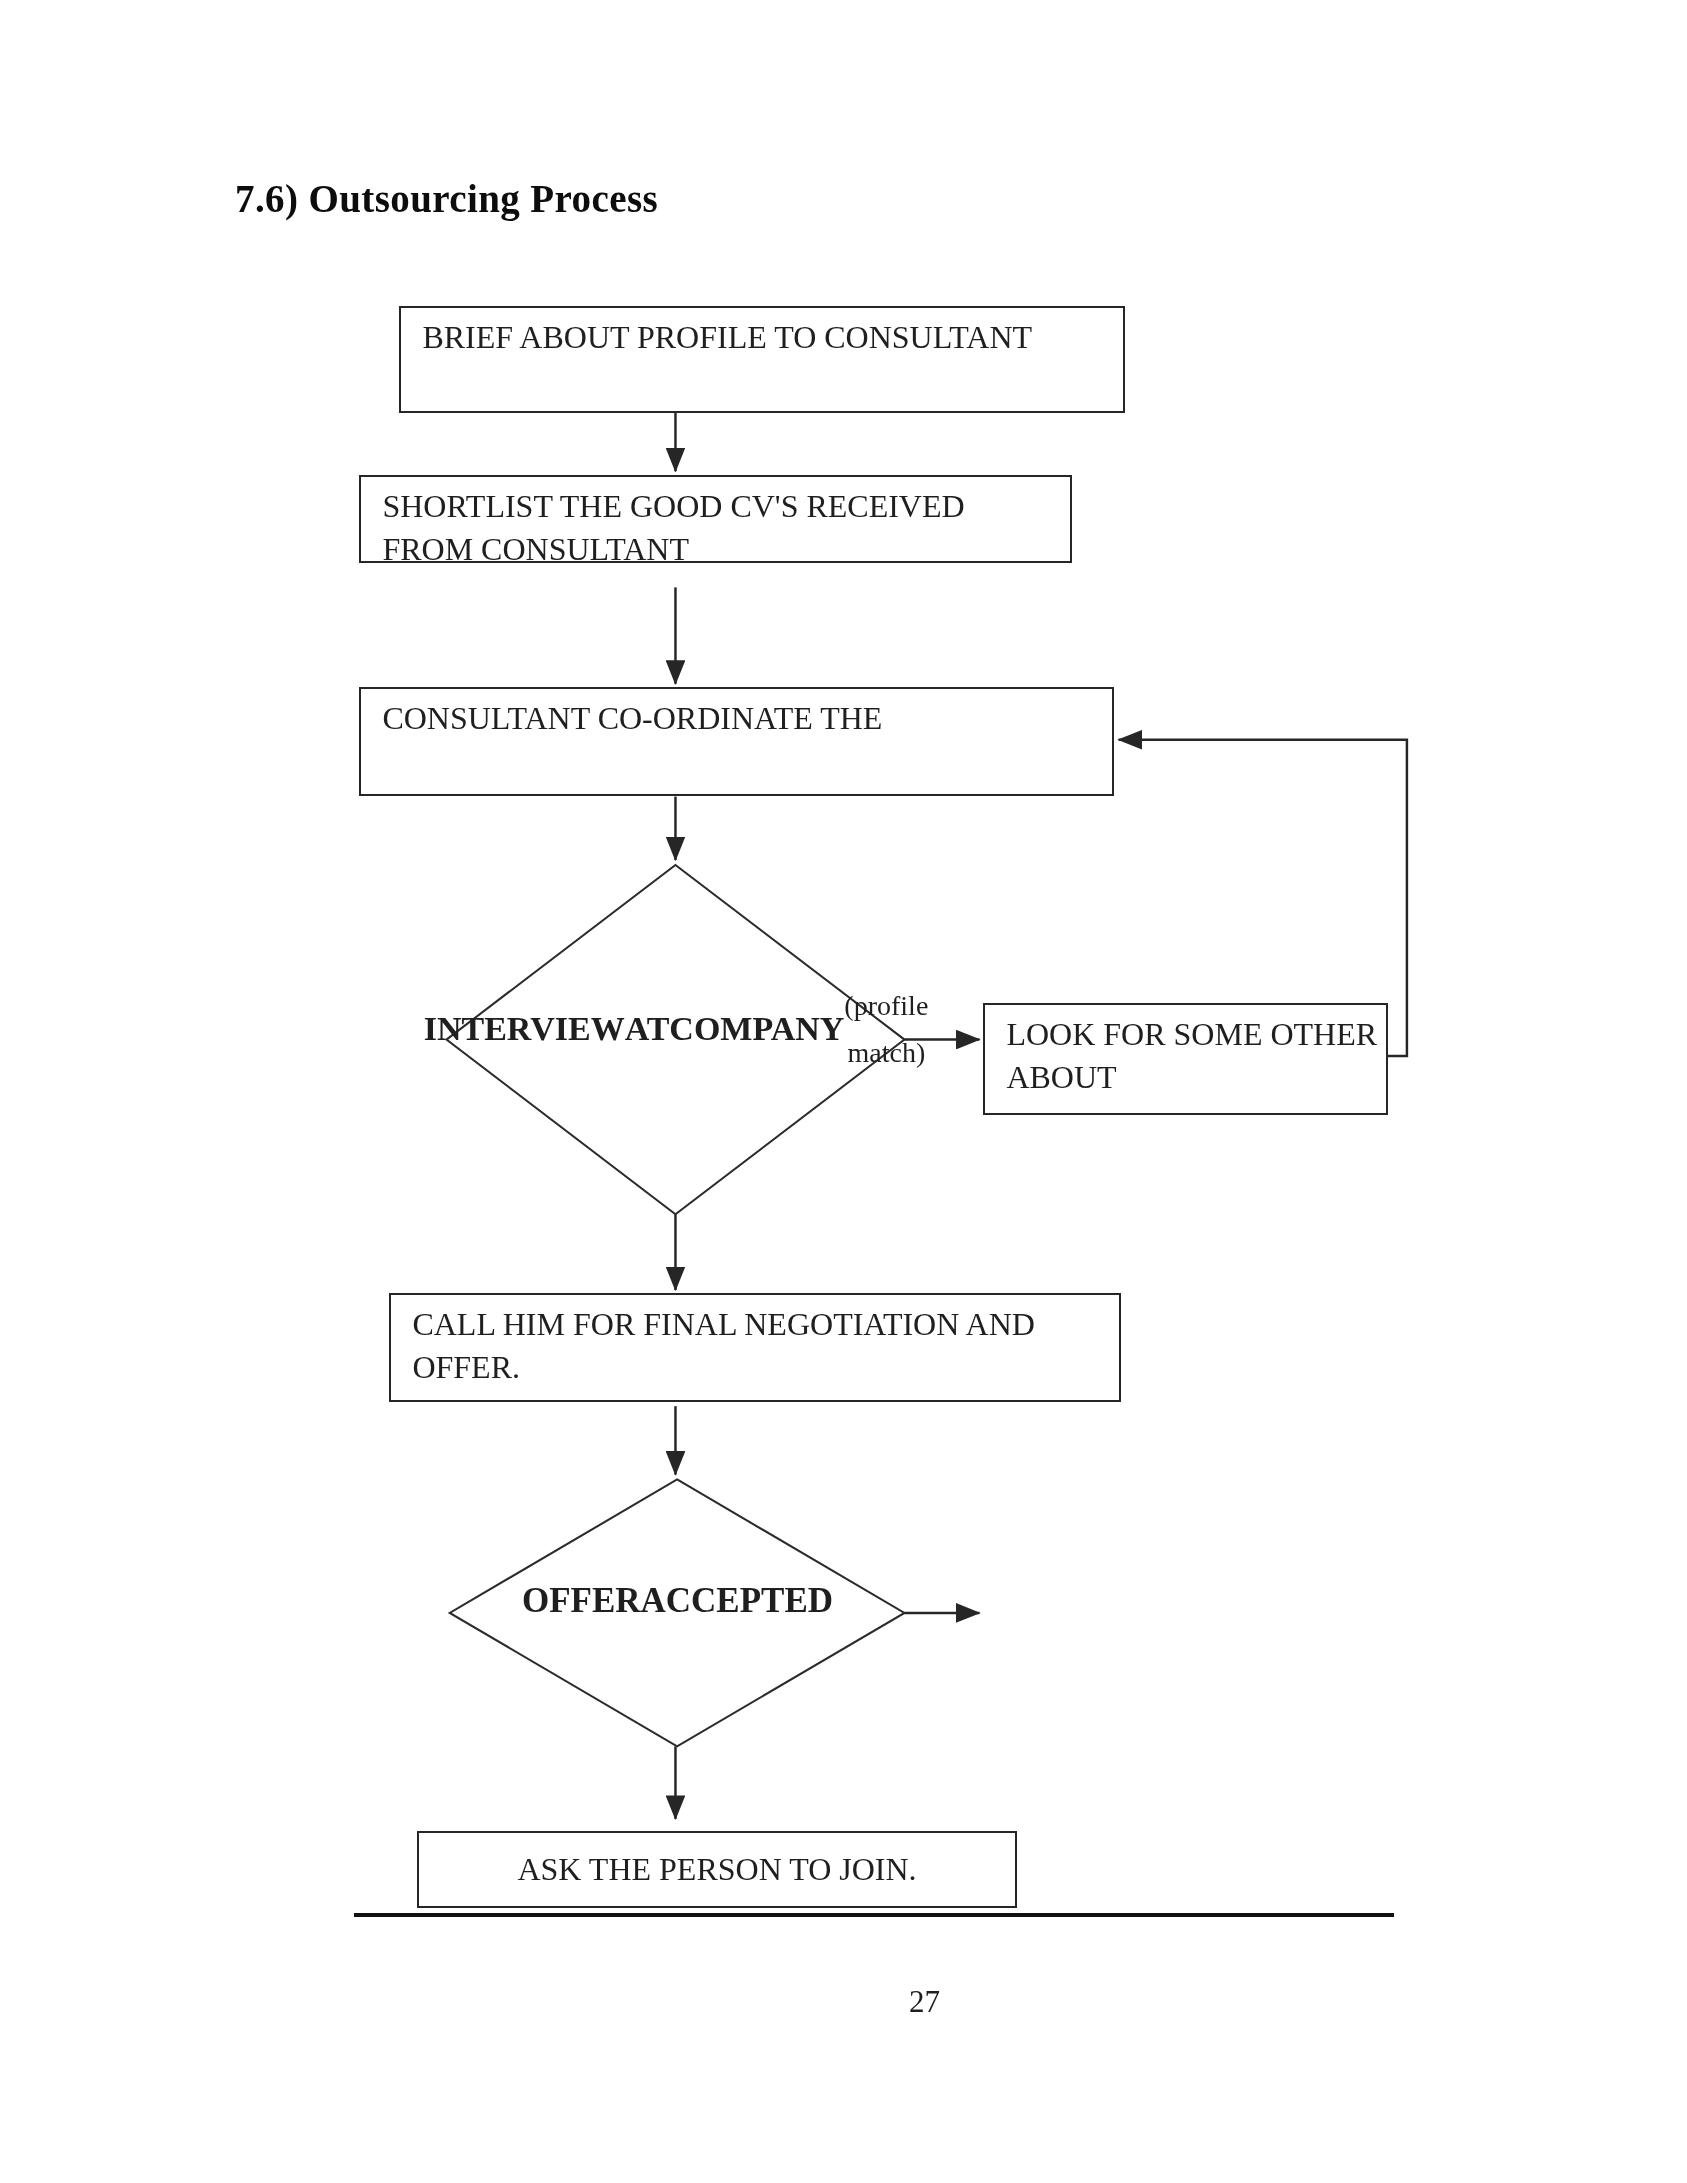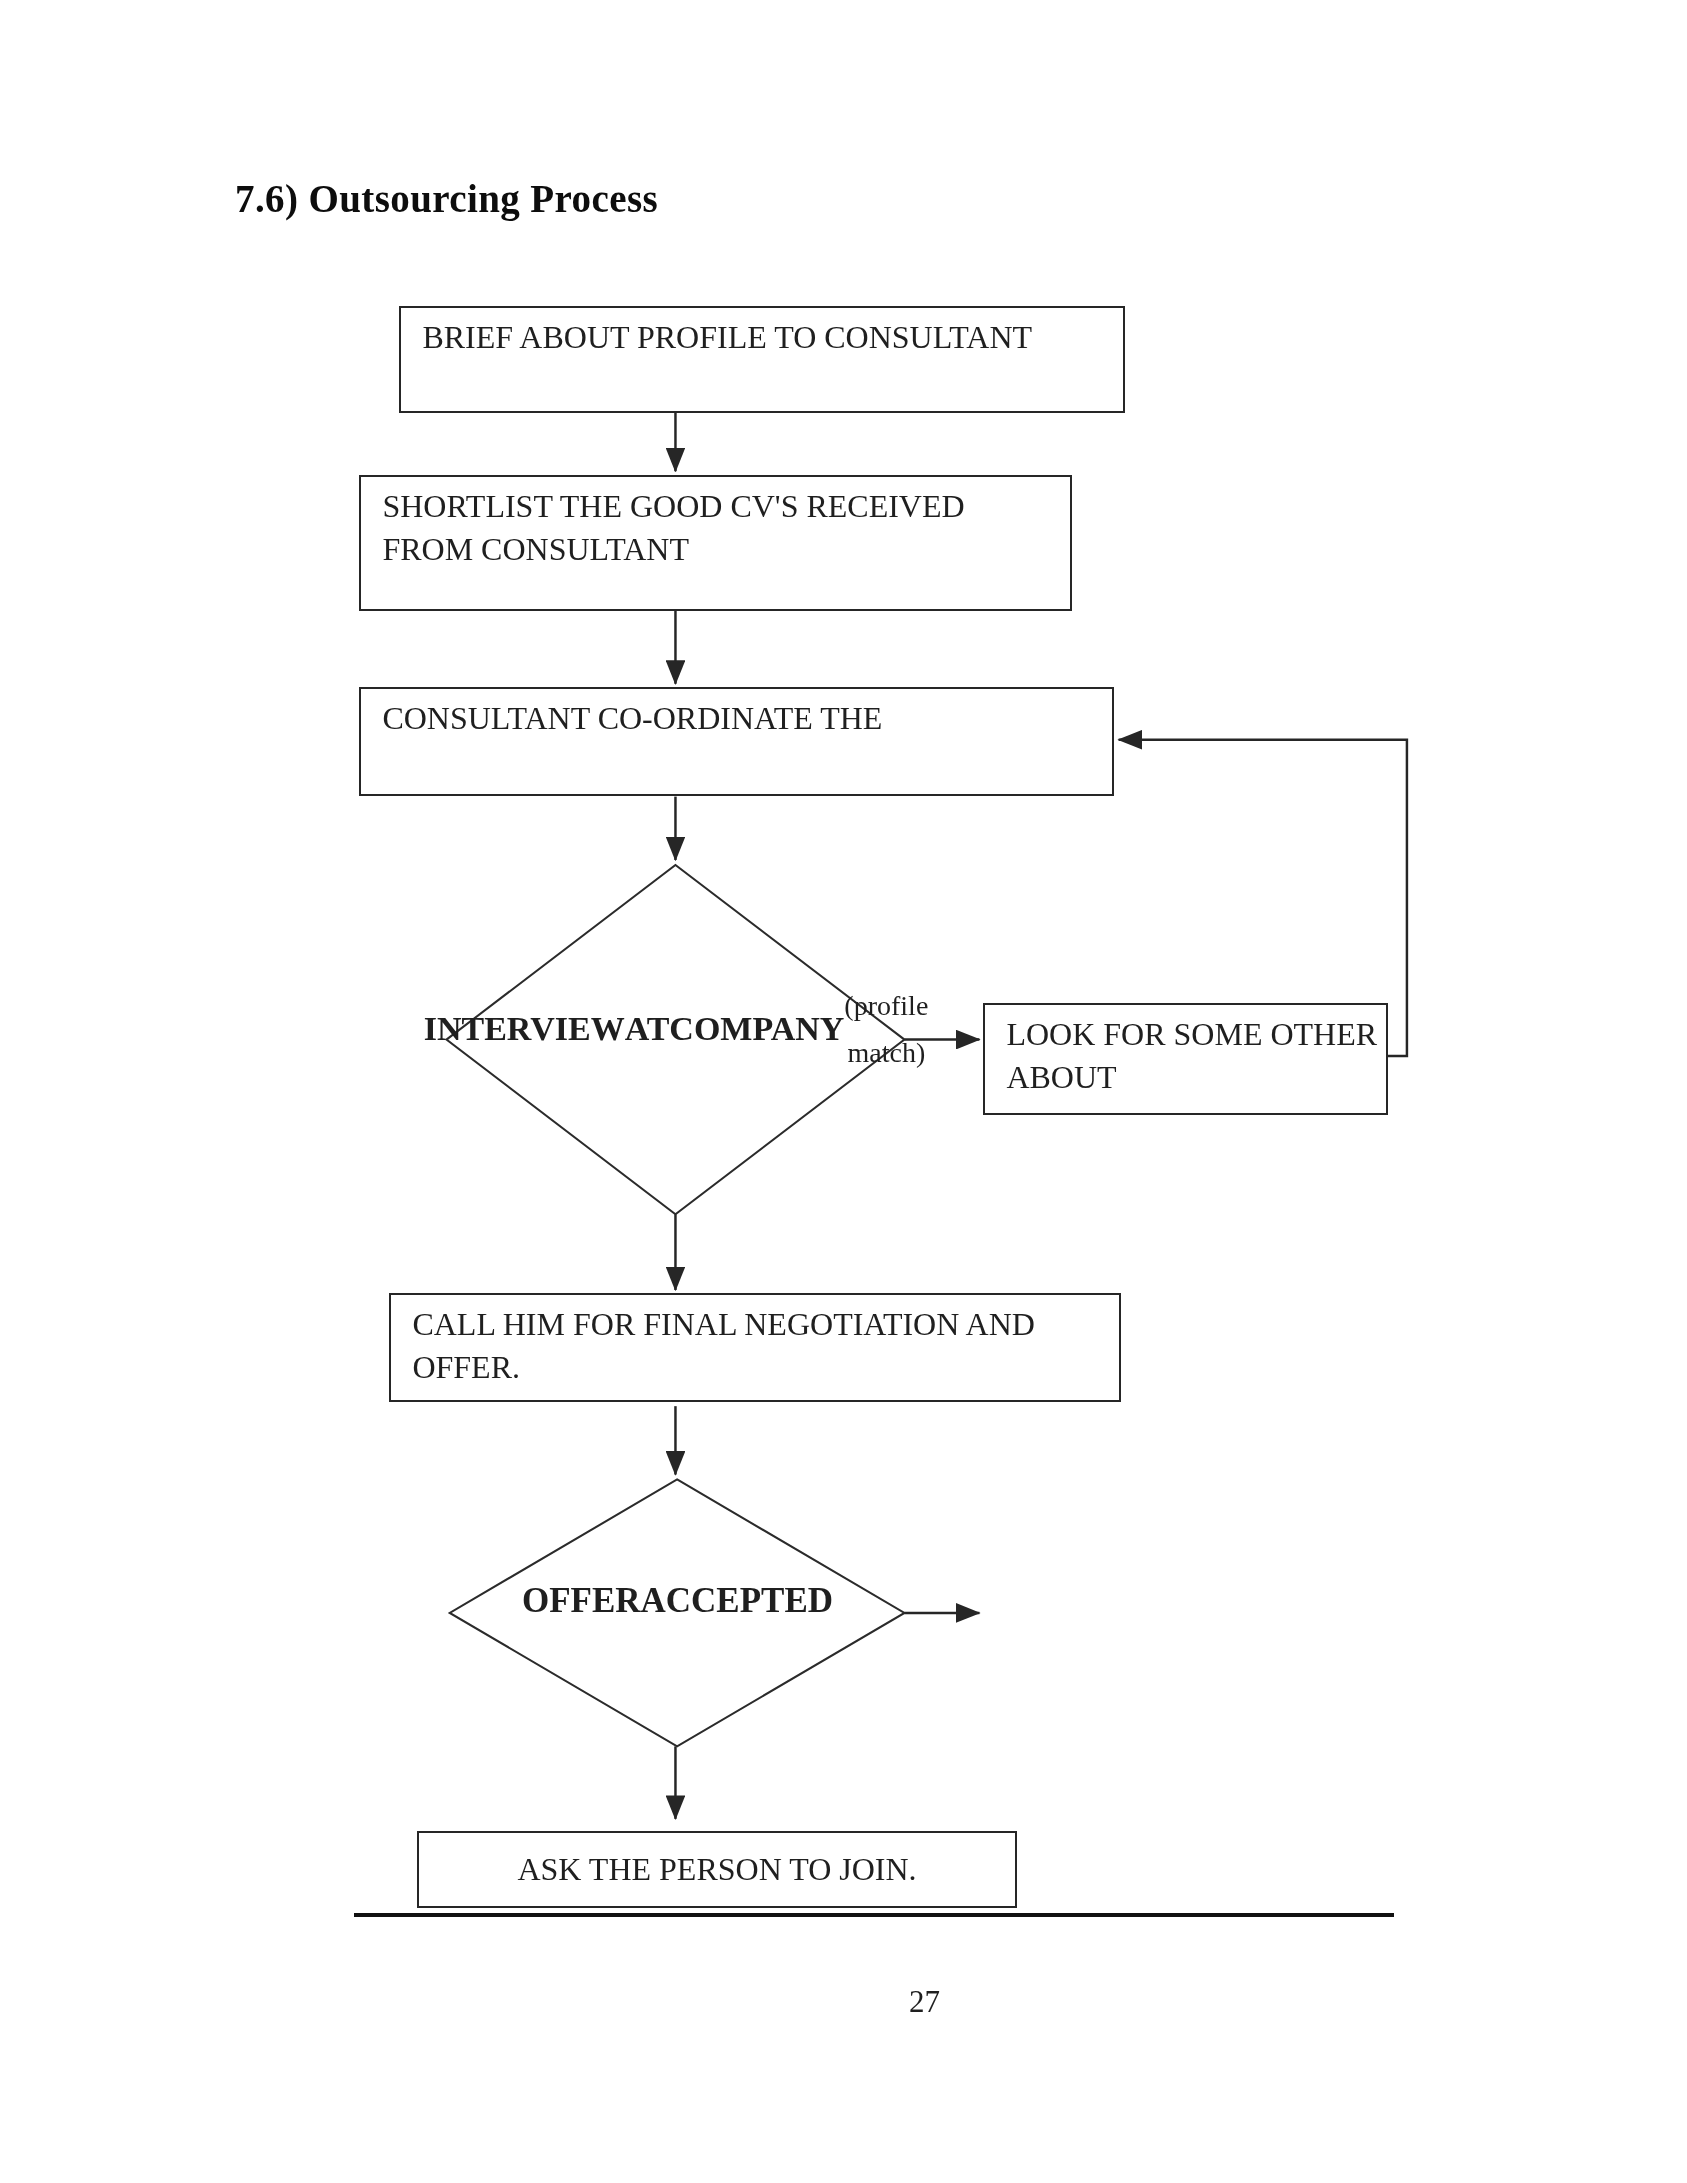--- a/index.html
+++ b/index.html
@@ -70,21 +70,21 @@
     <line x1="820" y1="2120" x2="820" y2="2208" stroke="#262626" stroke-width="3" marker-end="url(#ah)"></line>
 
     <polygon points="820,1050 1098,1262 820,1474 542,1262" fill="#ffffff" stroke="#2b2b2b" stroke-width="2.5"></polygon>
     <polygon points="822,1796 1098,1958 822,2120 546,1958" fill="#ffffff" stroke="#2b2b2b" stroke-width="2.5"></polygon>
   </svg>
 
   <div class="node" style="left:359px;top:306px;width:726px;height:107px;margin-left:40px;">
     <div class="tl">BRIEF ABOUT PROFILE TO CONSULTANT</div>
   </div>
 
-  <div class="node" style="left:359px;top:475px;width:713px;height:136px;">
+  <div class="node" style="left:359px;top:475px;width:713px;height:88px;">
     <div class="tl">SHORTLIST THE GOOD CV'S RECEIVED</div>
     <div class="tl">FROM CONSULTANT</div>
   </div>
 
   <div class="node" style="left:359px;top:687px;width:755px;height:109px;">
     <div class="tl">CONSULTANT CO-ORDINATE THE</div>
   </div>
 
   <div class="dtext" style="left:447px;top:865px;width:458px;height:349px;transform:translateY(-11.5px);">
     <div>INTERVIEW</div>

